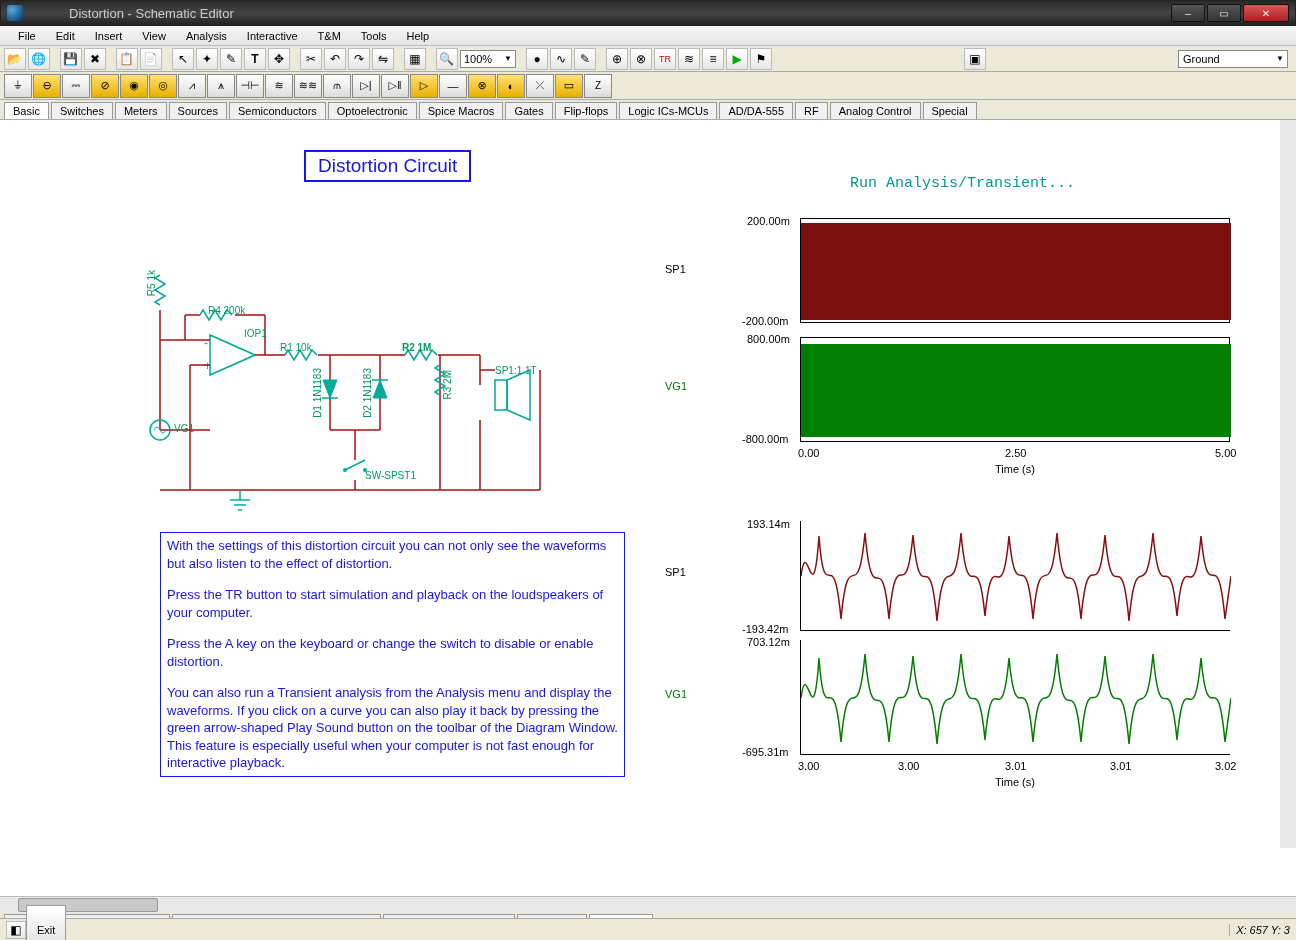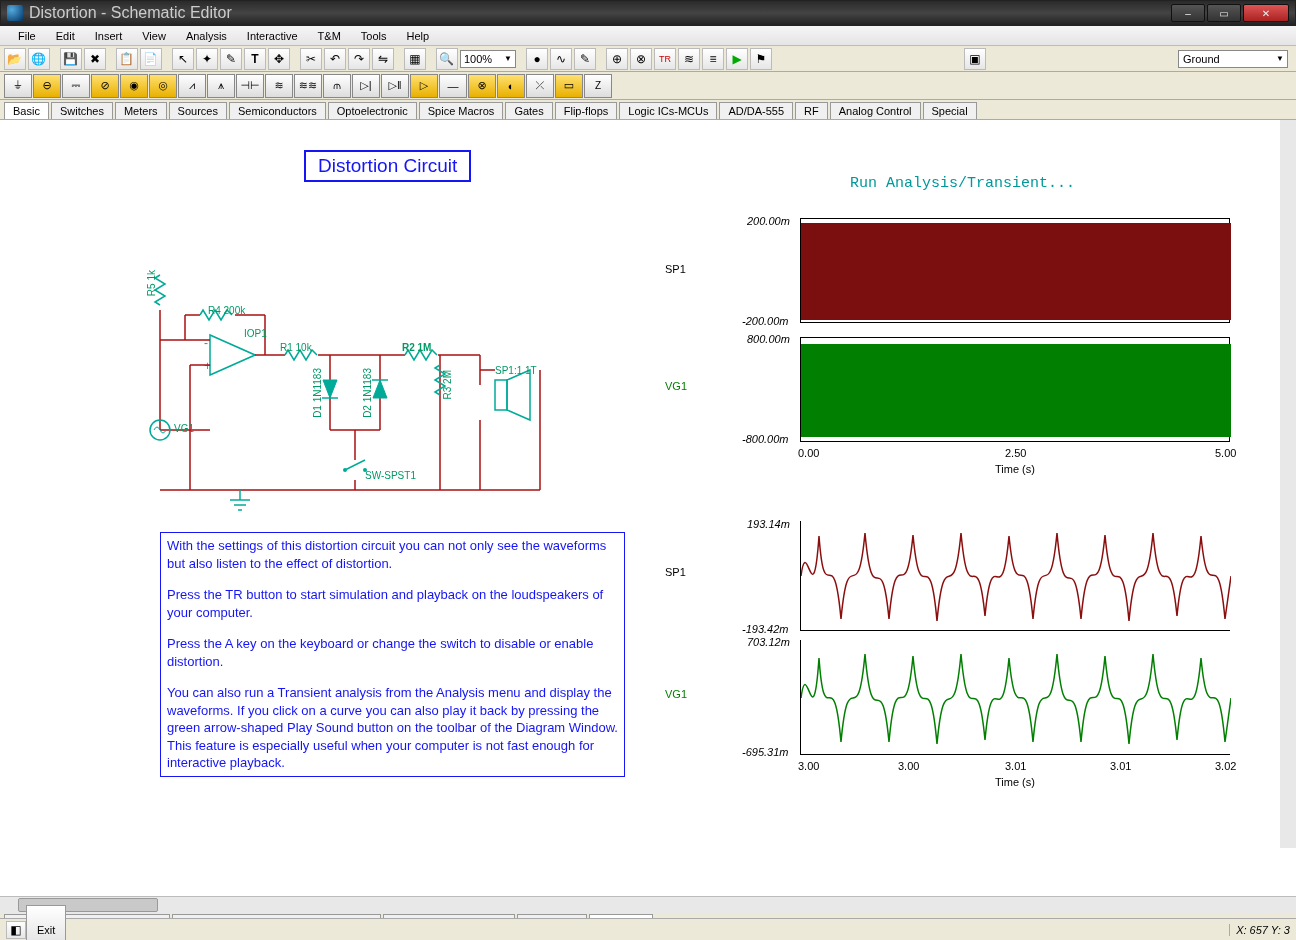--- a/index.html
+++ b/index.html
@@ -19,21 +19,21 @@
     display: flex;
     align-items: center;
     padding: 0 6px;
     color: #ccc;
   }
   .titlebar .icon {
     width: 16px; height: 16px; margin-right: 6px;
     background: radial-gradient(circle at 30% 30%, #5ad, #036);
     border-radius: 2px;
   }
-  .titlebar .title { flex: 1; font-size: 16px; }
+  .titlebar .title { flex: 1; font-size: 13px; margin-left: 40px; }
   .winbtns { display: flex; gap: 2px; }
   .winbtn {
     width: 34px; height: 18px;
     background: linear-gradient(to bottom, #555, #333);
     border: 1px solid #111;
     border-radius: 2px;
     display: flex; align-items: center; justify-content: center;
     color: #eee; font-size: 10px;
   }
   .winbtn.close { background: linear-gradient(to bottom, #d55, #a22); width: 46px; }
@@ -169,21 +169,20 @@
     font-family: Liberation Mono, monospace;
   }
   .chart-box {
     position: absolute;
     left: 670px;
     width: 570px;
   }
   .chart-box .axis-label {
     position: absolute;
     font-size: 11px;
-    font-style: italic;
     color: #000;
   }
   .chart-box .sig-label {
     position: absolute;
     font-size: 11px;
     left: -5px;
   }
   .chart-box .plotarea {
     position: absolute;
     left: 130px;

